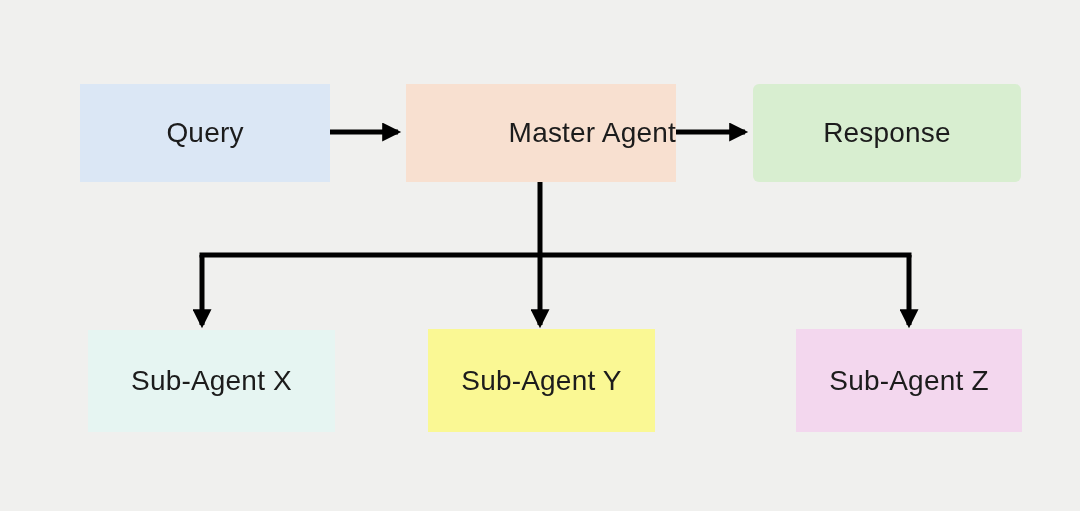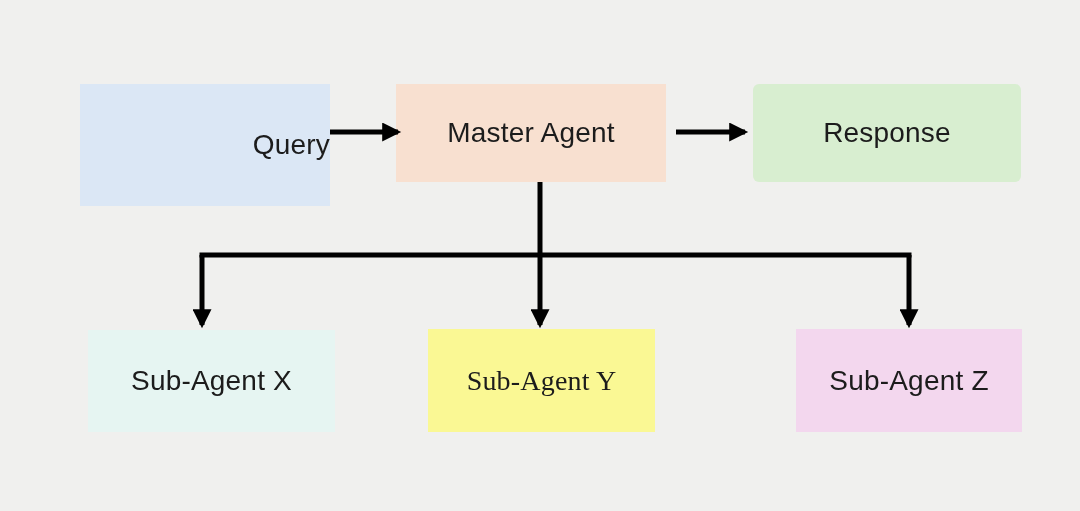--- a/index.html
+++ b/index.html
@@ -30,25 +30,25 @@
 
   .node .label {
     font-size: 28px;
     font-weight: 400;
     color: #1c1c1c;
     letter-spacing: 0.2px;
     white-space: nowrap;
   }
 
   
-  .node-query        { left:  80px; top:  84px; width: 250px; height:  122px; justify-content: flex-end; }
-  .node-master-agent { left: 396px; top:  84px; width: 270px; height:  98px; }
+  .node-query        { left:  80px; top:  84px; width: 250px; height:  98px; }
+  .node-master-agent { left: 406px; top:  84px; width: 270px; height:  98px; justify-content: flex-end; }
   .node-response     { left: 753px; top:  84px; width: 268px; height:  98px; border-radius: 6px; }
   .node-sub-agent-x  { left:  88px; top: 330px; width: 247px; height: 102px; }
-  .node-sub-agent-y  { left: 428px; top: 329px; width: 227px; height: 103px; font-family: Liberation Serif, serif; }
+  .node-sub-agent-y  { left: 428px; top: 329px; width: 227px; height: 103px; }
   .node-sub-agent-z  { left: 796px; top: 329px; width: 226px; height: 103px; }
 </style>
 </head>
 <body>
 
 <div class="canvas" style="background-color: rgb(240, 240, 238);">
 
   <svg class="connectors" viewBox="0 0 1080 511" xmlns="http://www.w3.org/2000/svg">
     <defs>
       <marker id="arrowhead" viewBox="0 0 12 12" refX="10" refY="6" markerWidth="21" markerHeight="19" markerUnits="userSpaceOnUse" orient="auto">

